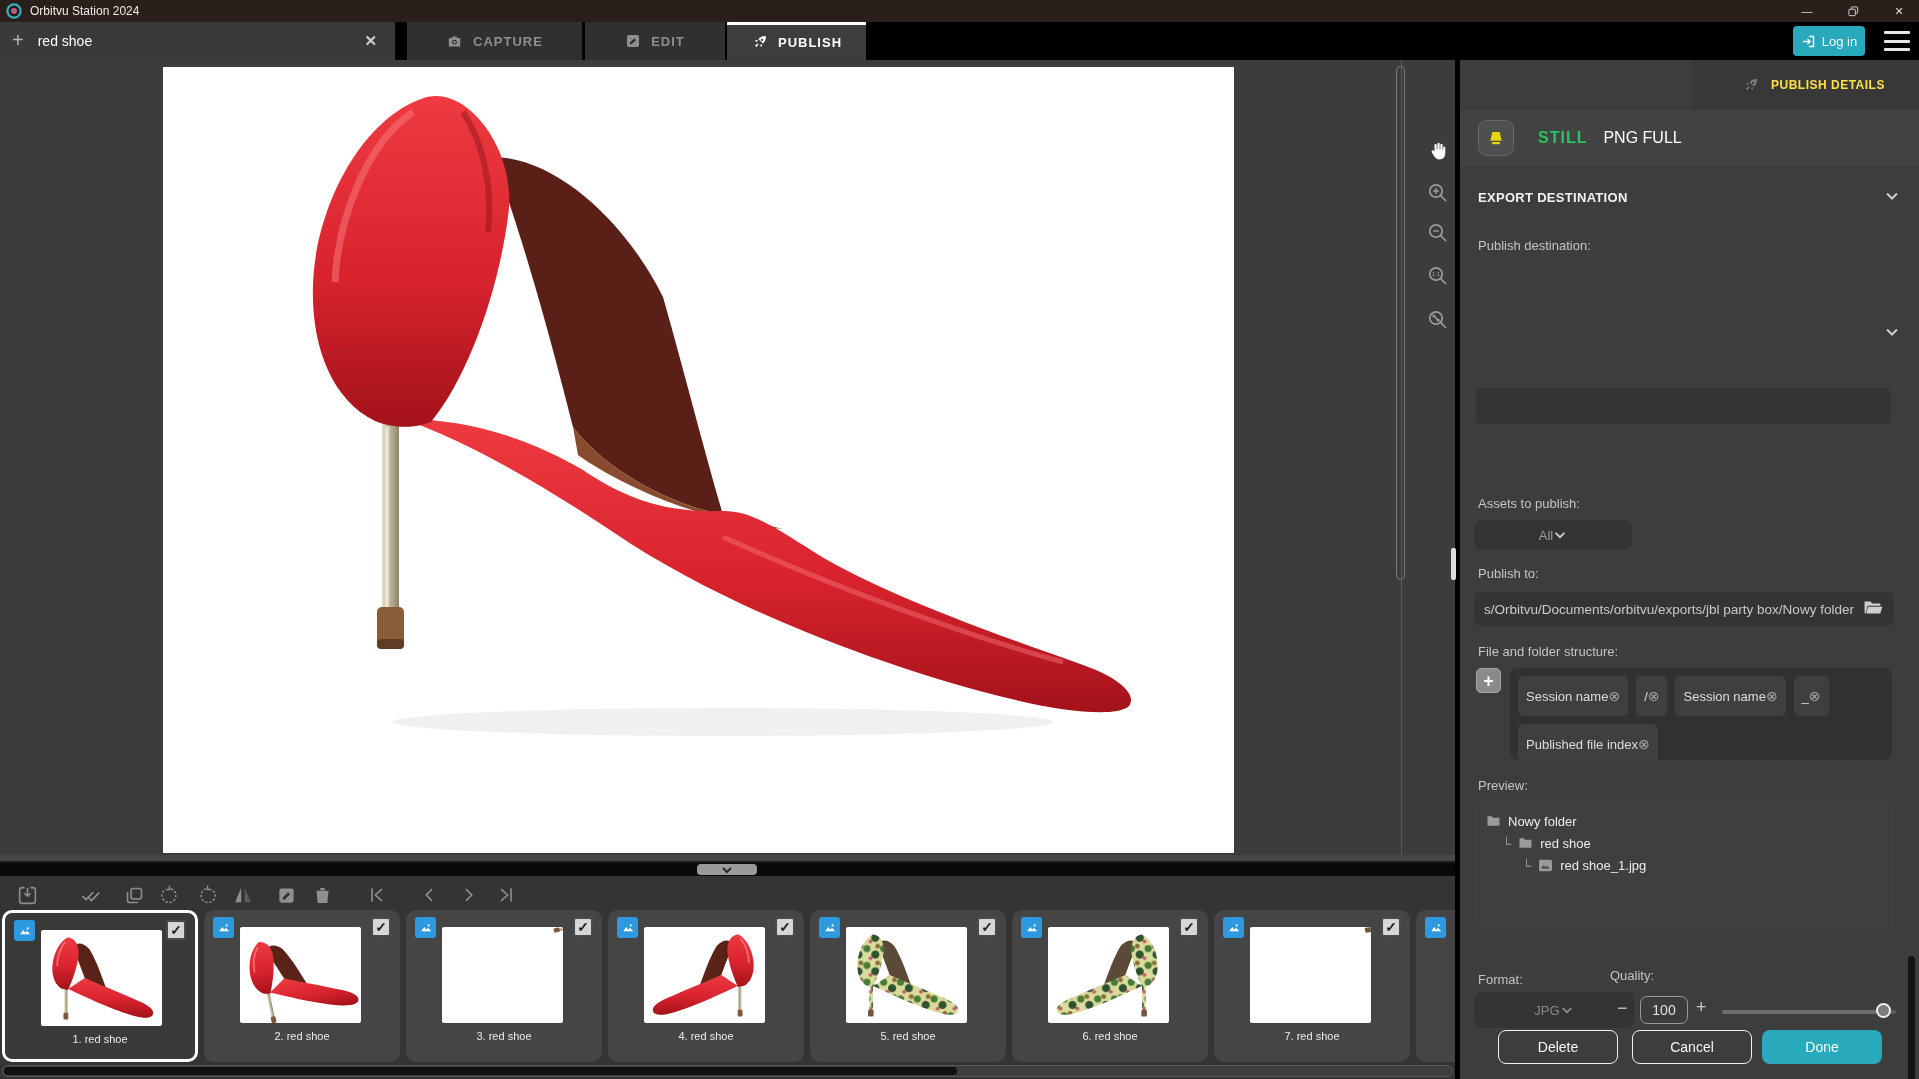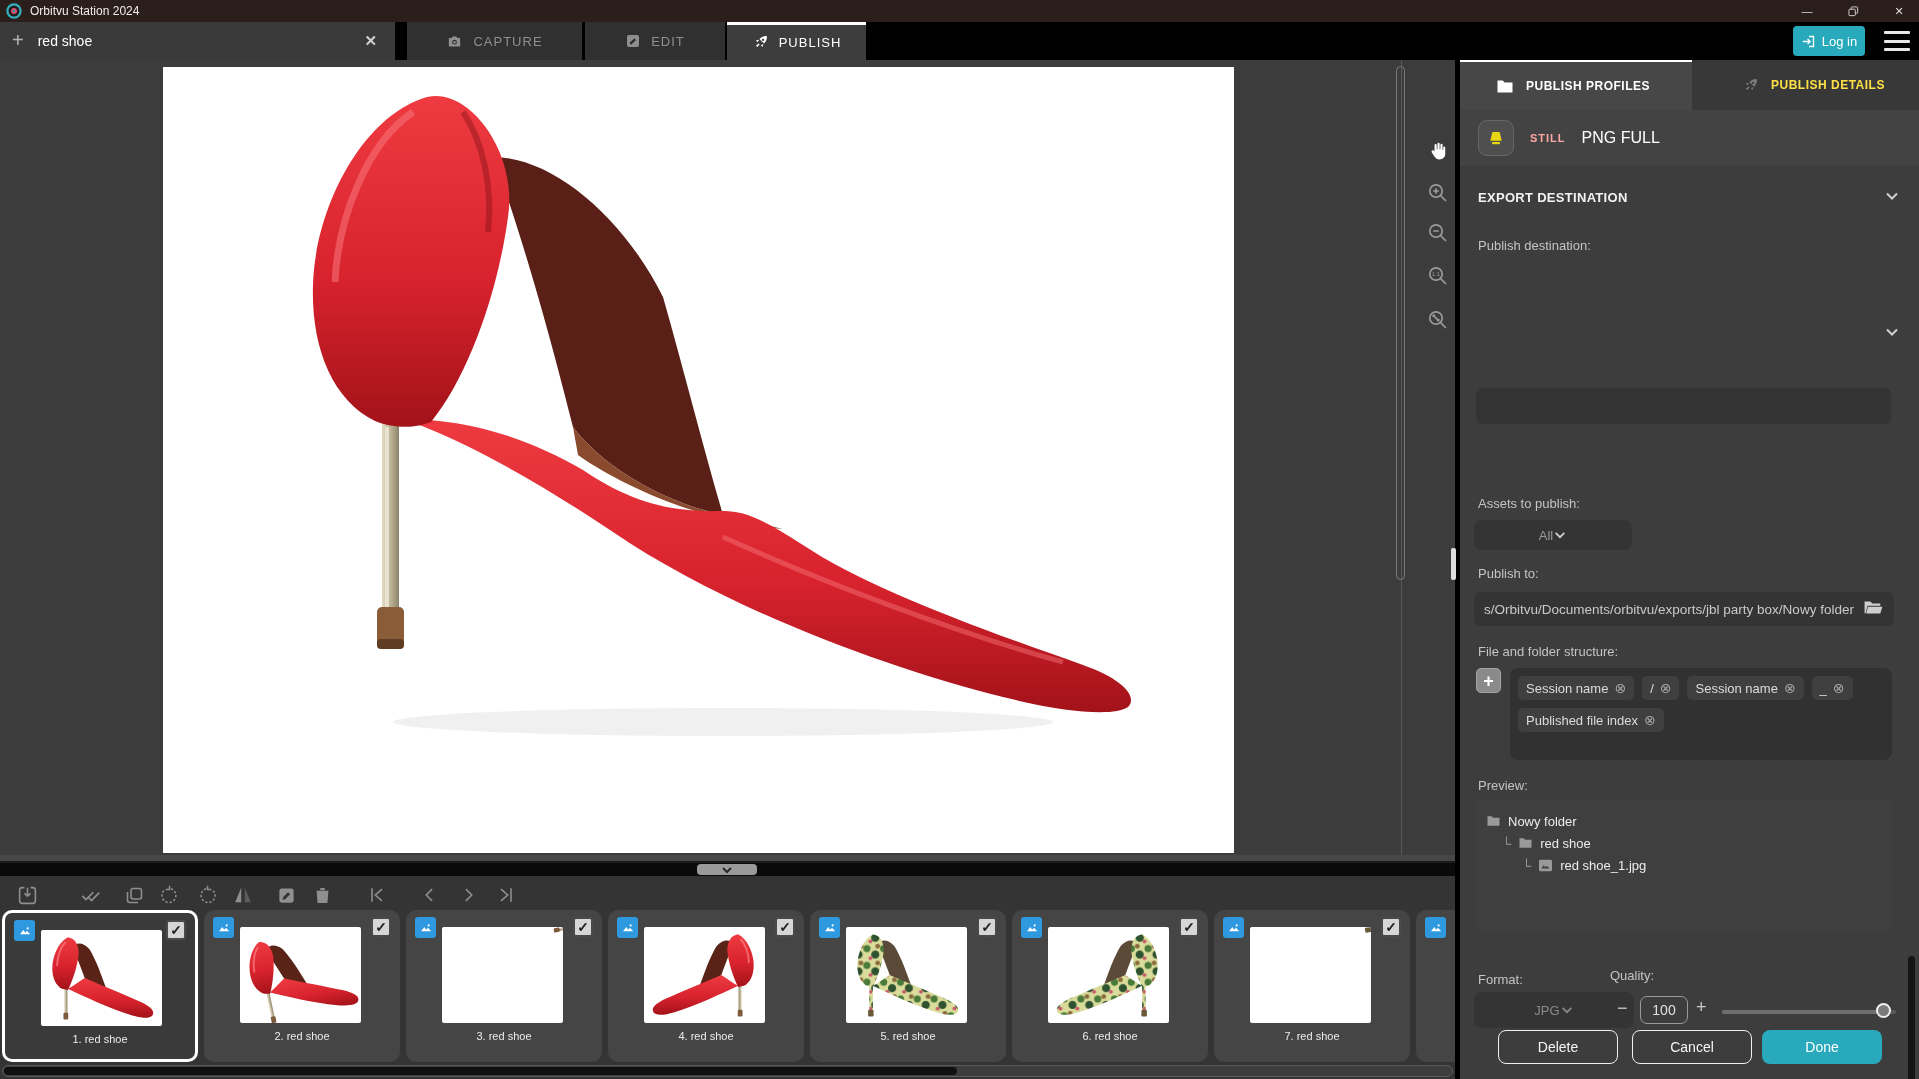--- a/index.html
+++ b/index.html
@@ -10,21 +10,21 @@
   
   #titlebar{left:0;top:0;width:1919px;height:22px;background:#2a1f1b;display:flex;align-items:center;}
   #titlebar .title{color:#f0ece9;font-size:12px;margin-left:8px;}
   .winbtn{position:absolute;top:0;width:40px;height:22px;color:#ddd;font-size:11px;display:flex;align-items:center;justify-content:center;}
   
   #tabbar{left:0;top:22px;width:1919px;height:38px;background:#000;}
   .sess-tab{left:0;top:0;width:395px;height:38px;background:#3a3a3a;display:flex;align-items:center;color:#fff;}
   .sess-tab .plus{color:#b5b5b5;font-size:20px;margin:0 14px 2px 12px;}
   .sess-tab .lbl{font-size:14px;}
   .sess-tab .x{position:absolute;right:18px;color:#cfcfcf;font-size:15px;font-weight:bold;}
-  .mode-tab{top:0;height:38px;background:#303030;display:flex;align-items:center;justify-content:center;gap:10px;color:#8f8f8f;font-size:13px;letter-spacing:1px;font-weight:normal;}
+  .mode-tab{top:0;height:38px;background:#303030;display:flex;align-items:center;justify-content:center;gap:10px;color:#8f8f8f;font-size:13px;letter-spacing:1px;font-weight:bold;}
   .mode-tab.active{background:#3d3d3d;border-top:3px solid #fff;color:#fff;}
   .loginbtn{left:1793px;top:4px;width:72px;height:30px;background:#29a9bc;border-radius:4px;display:flex;align-items:center;justify-content:center;gap:6px;color:#fff;font-size:13px;}
   .burger{left:1884px;top:9px;width:26px;height:20px;display:flex;flex-direction:column;justify-content:space-between;}
   .burger div{height:3px;background:#e8e8e8;border-radius:1px;}
   
   #viewport{left:0;top:60px;width:1455px;height:795px;background:#3c3c3c;}
   #canvas{left:163px;top:7px;width:1071px;height:786px;background:#fff;}
   #vscroll-track{left:1401px;top:0;width:1px;height:795px;background:#585858;}
   #vscroll-thumb{left:1396px;top:6px;width:9px;height:514px;border:1px solid #7a7a7a;border-radius:5px;}
   .tool{left:1422px;width:32px;height:32px;display:flex;align-items:center;justify-content:center;color:#9a9a9a;}
@@ -43,35 +43,35 @@
   .card .cap{position:absolute;left:0;right:0;top:120px;text-align:center;color:#ececec;font-size:11px;}
   #fscroll-track{left:2px;top:189px;width:1451px;height:12px;background:#3d3d3d;border:1px solid #5a5a5a;border-radius:6px;}
   #fscroll-thumb{left:4px;top:191px;width:953px;height:8px;background:#101010;border-radius:4px;}
   
   #panel{left:1460px;top:60px;width:459px;height:1019px;background:#3d3d3d;overflow:hidden;}
   .ptab{top:0;height:50px;display:flex;align-items:center;gap:12px;font-size:12px;font-weight:bold;letter-spacing:.5px;}
   #ptab-profiles{left:0;width:232px;background:#474747;border-top:2px solid #fff;color:#fff;padding-left:36px;}
   #ptab-details{left:232px;width:227px;background:#383838;color:#fde047;padding-left:50px;}
   #profile-row{left:0;top:50px;width:459px;height:56px;background:#434343;display:flex;align-items:center;}
   #profile-icon{width:36px;height:36px;margin-left:18px;background:#4f4f4f;border:1px solid #666;border-radius:9px;display:flex;align-items:center;justify-content:center;}
-  #profile-type{color:#fca5a5;font-size:11px;font-weight:bold;letter-spacing:1px;margin-left:16px;}
+  #profile-type{color:#22c55e;font-size:16px;font-weight:bold;letter-spacing:1px;margin-left:24px;}
   #profile-name{color:#fff;font-size:16px;margin-left:16px;}
   .sect-title{color:#f2f2f2;font-size:13px;font-weight:bold;letter-spacing:.3px;}
   .flabel{color:#c4c4c4;font-size:13px;}
   .chev{color:#cfcfcf;}
   #dd{left:14px;top:202px;width:160px;height:246px;background:#2e2e2e;border:1px solid #cfcfcf;border-radius:8px 8px 3px 3px;z-index:5;padding-top:6px;}
   .dd-opt{height:29.5px;display:flex;align-items:center;padding-left:18px;color:#ececec;font-size:13px;}
   .dd-opt.hl{background:#3e3e3e;border-top:1px solid #5d5d5d;border-bottom:1px solid #5d5d5d;}
   #hidden-bar{left:16px;top:328px;width:415px;height:36px;background:#343434;border-radius:6px;z-index:1;}
   .select{background:#343434;border-radius:8px;display:flex;align-items:center;color:#9a9a9a;font-size:13px;padding:0 12px;justify-content:center;}
   #path-field{left:14px;top:532px;width:420px;height:34px;background:#343434;border-radius:6px;display:flex;align-items:center;color:#c9c9c9;font-size:13.5px;padding:0 10px;white-space:nowrap;overflow:hidden;}
   #path-folder{position:absolute;right:10px;top:7px;color:#cfcfcf;}
   #chip-add{left:16px;top:608px;width:25px;height:25px;background:#8a8a8a;border:1px solid #a5a5a5;border-radius:5px;color:#fff;font-size:18px;font-weight:bold;display:flex;align-items:center;justify-content:center;line-height:1;}
   #chips-box{left:50px;top:608px;width:382px;height:92px;background:#313131;border-radius:8px;padding:8px;display:flex;flex-wrap:wrap;gap:8px;align-content:flex-start;}
-  .chip{background:#3f3f3f;border-radius:5px;padding:4px 8px;color:#dcdcdc;font-size:13px;display:flex;align-items:center;gap:6px;height:24px;}
+  .chip{background:#3f3f3f;border-radius:5px;padding:20px 8px;color:#dcdcdc;font-size:13px;display:flex;align-items:center;height:24px;}
   .chip .rm{color:#a5a5a5;font-size:14px;}
   #tree-box{left:14px;top:740px;width:420px;height:130px;background:#3f3f3f;border-radius:8px;padding:10px 12px;color:#ececec;font-size:13px;}
   .trow{display:flex;align-items:center;gap:7px;height:22px;}
   .trow .branch{color:#9a9a9a;font-size:13px;}
   #fmt-select{left:14px;top:932px;width:160px;height:36px;}
   .qbtn{color:#c9c9c9;font-size:18px;}
   #qbox{left:180px;top:936px;width:48px;height:28px;border:1.5px solid #9a9a9a;border-radius:7px;color:#e0e0e0;font-size:14px;display:flex;align-items:center;justify-content:center;}
   #slider-track{left:262px;top:950px;width:174px;height:4px;background:#5b5b5b;border-radius:2px;}
   #slider-fill{left:262px;top:950px;width:162px;height:4px;background:#6e6e6e;border-radius:2px;}
   #slider-handle{left:416px;top:943px;width:15px;height:15px;border-radius:50%;background:#7c7c7c;border:2.5px solid #f0f0f0;}
@@ -434,28 +434,20 @@
             <circle cx="13.8" cy="6.3" r="1.5" fill="#fff"></circle>
           </svg>
         </div>
     </div>
 
     <div id="fscroll-track" class="abs"></div>
     <div id="fscroll-thumb" class="abs"></div>
   </div>
 
   <div id="panel" class="abs">
-    <div id="ptab-profiles" class="ptab abs">
-      <span>
-          <svg width="18" height="15" viewBox="0 0 24 20">
-            <path d="M2 2h7l2.4 2.6H22V18H2z" fill="#fff"></path>
-          </svg>
-        </span>
-      <span>PUBLISH PROFILES</span>
-    </div>
     <div id="ptab-details" class="ptab abs">
       <span>
           <svg width="17" height="17" viewBox="0 0 24 24" fill="#7d7d7d">
             <path d="M21 3c.5 3.5-1 7.5-4 10.5L10.5 7C13.5 4 17.5 2.5 21 3z"></path>
             <circle cx="15.7" cy="8.3" r="1.6" fill="#383838"></circle>
             <path d="M10 8l-4.5 1.2L8 11.5zM16 14l-1.2 4.5L12.5 16zM9.3 13.3l1.4 1.4-3.2 3.8-2-2z"></path>
           </svg>
         </span>
       <span>PUBLISH DETAILS</span>
     </div>

